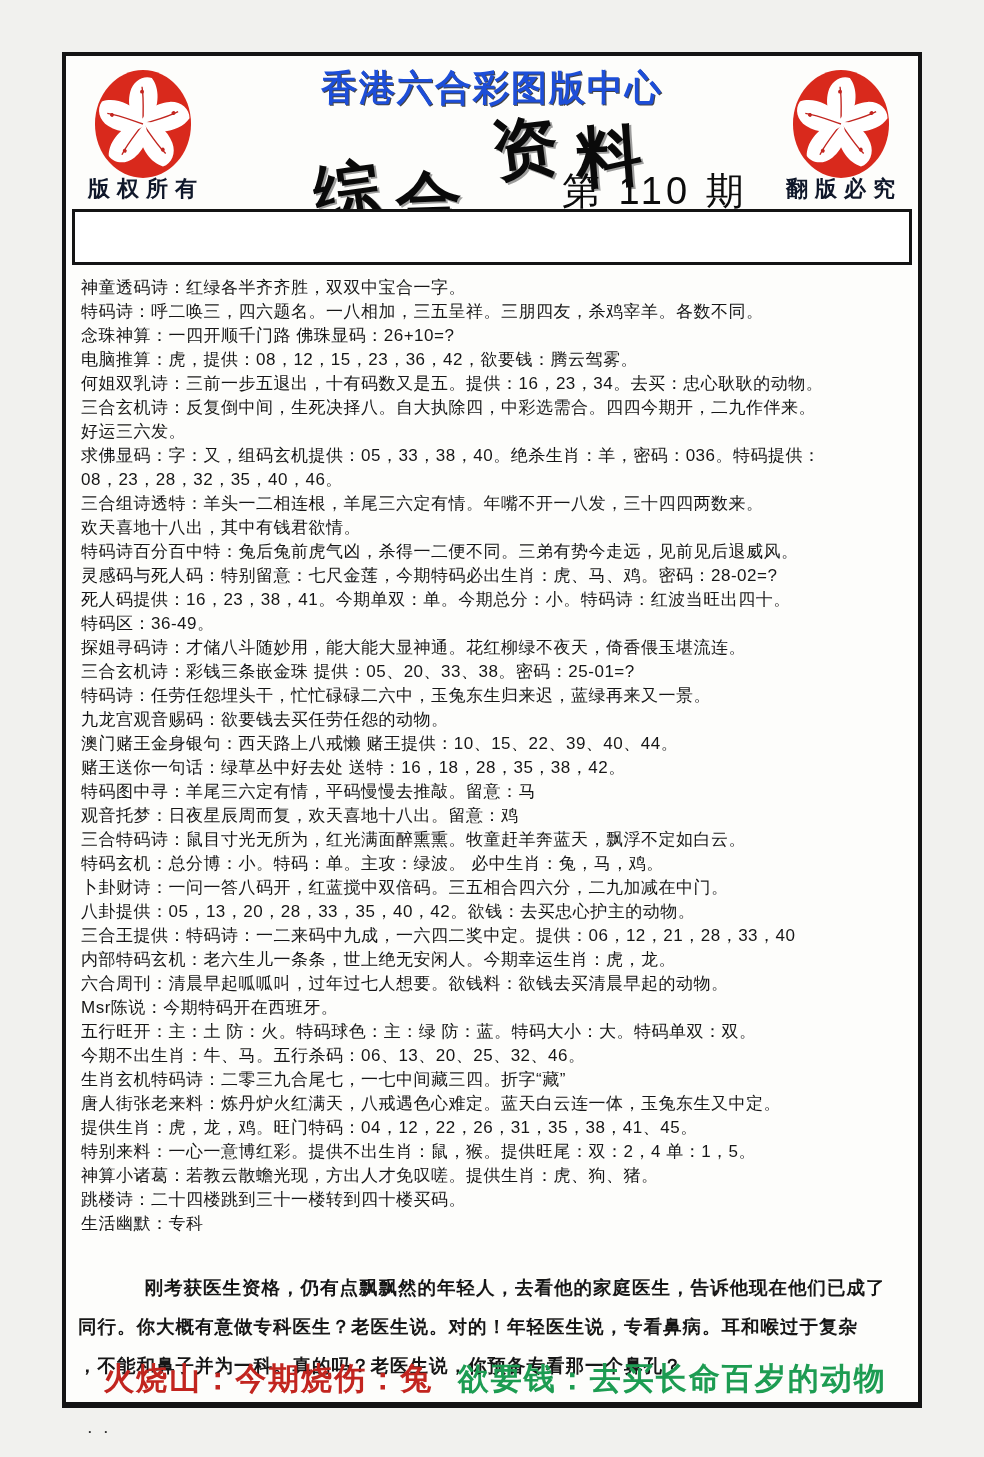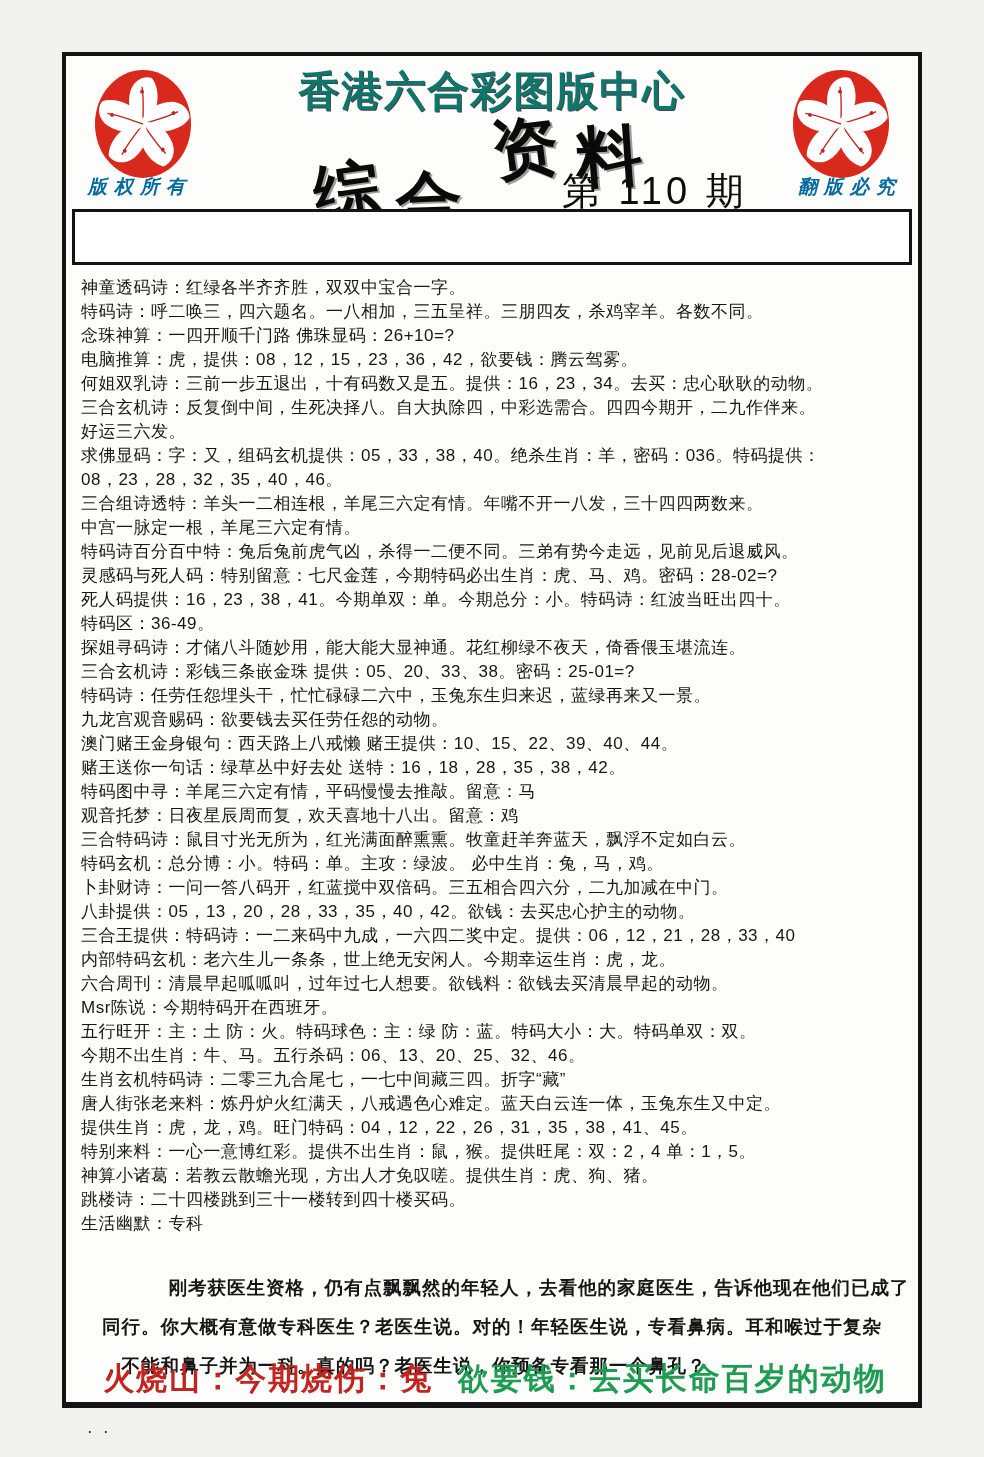--- a/index.html
+++ b/index.html
@@ -13,52 +13,52 @@
     position:absolute;left:62px;top:52px;width:860px;height:1356px;
     background:#fdfdfb;border:4px solid #141414;border-bottom-width:6px;
     box-sizing:border-box;
   }
   .header{position:relative;height:212px;}
   .logo{position:absolute;top:12px;width:98px;height:112px;}
   .logo.left{left:28px;}
   .logo.right{right:28px;}
   .page-title{
     position:absolute;left:0;right:0;top:8px;text-align:center;
-    font-size:41px;font-weight:bold;letter-spacing:2px;color:#0f766e;
+    font-size:36px;font-weight:bold;letter-spacing:2px;color:#1d4ed8;
     text-shadow:1px 1px 0 #444;
   }
   .masthead{position:absolute;left:248px;top:40px;width:520px;white-space:nowrap;}
   .masthead span{
     display:inline-block;font-size:66px;font-weight:bold;color:#0a0a0a;
     text-shadow:2px 2px 0 rgba(40,40,40,.45);
   }
   .mh-0{transform:translateY(52px) rotate(-8deg);}
   .mh-1{transform:translateY(62px) rotate(-2deg);margin-left:16px;}
   .mh-2{transform:translateY(8px) rotate(-7deg);margin-left:30px;}
   .mh-3{transform:translateY(16px) rotate(-4deg);margin-left:18px;}
   .issue{
     position:absolute;left:496px;top:110px;font-size:38px;font-weight:normal;
     letter-spacing:4px;color:#0c0c0c;
   }
   .copyright{
-    position:absolute;top:118px;font-size:19px;font-weight:bold;
-    letter-spacing:7px;color:#0369a1;font-style:italic;
+    position:absolute;top:118px;font-size:22px;font-weight:bold;
+    letter-spacing:7px;color:#0f172a;
   }
   .copyright.left{left:22px;}
   .copyright.right{right:16px;}
   .notice-box{
     position:absolute;left:6px;top:153px;width:840px;height:56px;
     border:3px solid #141414;background:#fff;box-sizing:border-box;
   }
   .content{position:absolute;left:15px;top:220px;right:8px;}
   .content .line{
     font-size:17px;line-height:24px;font-weight:normal;color:#161616;
     white-space:nowrap;letter-spacing:.5px;
   }
-  .humor{position:absolute;left:12px;right:10px;top:1212px;margin-left:24px;}
+  .humor{position:absolute;left:12px;right:10px;top:1212px;}
   .humor .hline{
     font-size:18.5px;line-height:39px;font-weight:bold;color:#161616;
     white-space:nowrap;letter-spacing:1px;
   }
   .humor .hline.first{text-indent:3.6em;}
   .footer-banner{
     position:absolute;left:6px;right:0;bottom:2px;height:42px;
     text-align:center;font-size:31px;font-weight:bold;white-space:nowrap;
     letter-spacing:2px;
   }
@@ -158,21 +158,21 @@
     <div class="line">神童透码诗：红绿各半齐齐胜，双双中宝合一字。</div>
     <div class="line">特码诗：呼二唤三，四六题名。一八相加，三五呈祥。三朋四友，杀鸡宰羊。各数不同。</div>
     <div class="line">念珠神算：一四开顺千门路  佛珠显码：26+10=?</div>
     <div class="line">电脑推算：虎，提供：08，12，15，23，36，42，欲要钱：腾云驾雾。</div>
     <div class="line">何姐双乳诗：三前一步五退出，十有码数又是五。提供：16，23，34。去买：忠心耿耿的动物。</div>
     <div class="line">三合玄机诗：反复倒中间，生死决择八。自大执除四，中彩选需合。四四今期开，二九作伴来。</div>
     <div class="line">好运三六发。</div>
     <div class="line">求佛显码：字：又，组码玄机提供：05，33，38，40。绝杀生肖：羊，密码：036。特码提供：</div>
     <div class="line">08，23，28，32，35，40，46。</div>
     <div class="line">三合组诗透特：羊头一二相连根，羊尾三六定有情。年嘴不开一八发，三十四四两数来。</div>
-    <div class="line">中宫一脉定一根，羊尾三六定有情。</div>
+    <div class="line">欢天喜地十八出，其中有钱君欲情。</div>
     <div class="line">特码诗百分百中特：兔后兔前虎气凶，杀得一二便不同。三弟有势今走远，见前见后退威风。</div>
     <div class="line">灵感码与死人码：特别留意：七尺金莲，今期特码必出生肖：虎、马、鸡。密码：28-02=?</div>
     <div class="line">死人码提供：16，23，38，41。今期单双：单。今期总分：小。特码诗：红波当旺出四十。</div>
     <div class="line">特码区：36-49。</div>
     <div class="line">探姐寻码诗：才储八斗随妙用，能大能大显神通。花红柳绿不夜天，倚香偎玉堪流连。</div>
     <div class="line">三合玄机诗：彩钱三条嵌金珠  提供：05、20、33、38。密码：25-01=?</div>
     <div class="line">特码诗：任劳任怨埋头干，忙忙碌碌二六中，玉兔东生归来迟，蓝绿再来又一景。</div>
     <div class="line">九龙宫观音赐码：欲要钱去买任劳任怨的动物。</div>
     <div class="line">澳门赌王金身银句：西天路上八戒懒  赌王提供：10、15、22、39、40、44。</div>
     <div class="line">赌王送你一句话：绿草丛中好去处  送特：16，18，28，35，38，42。</div>

